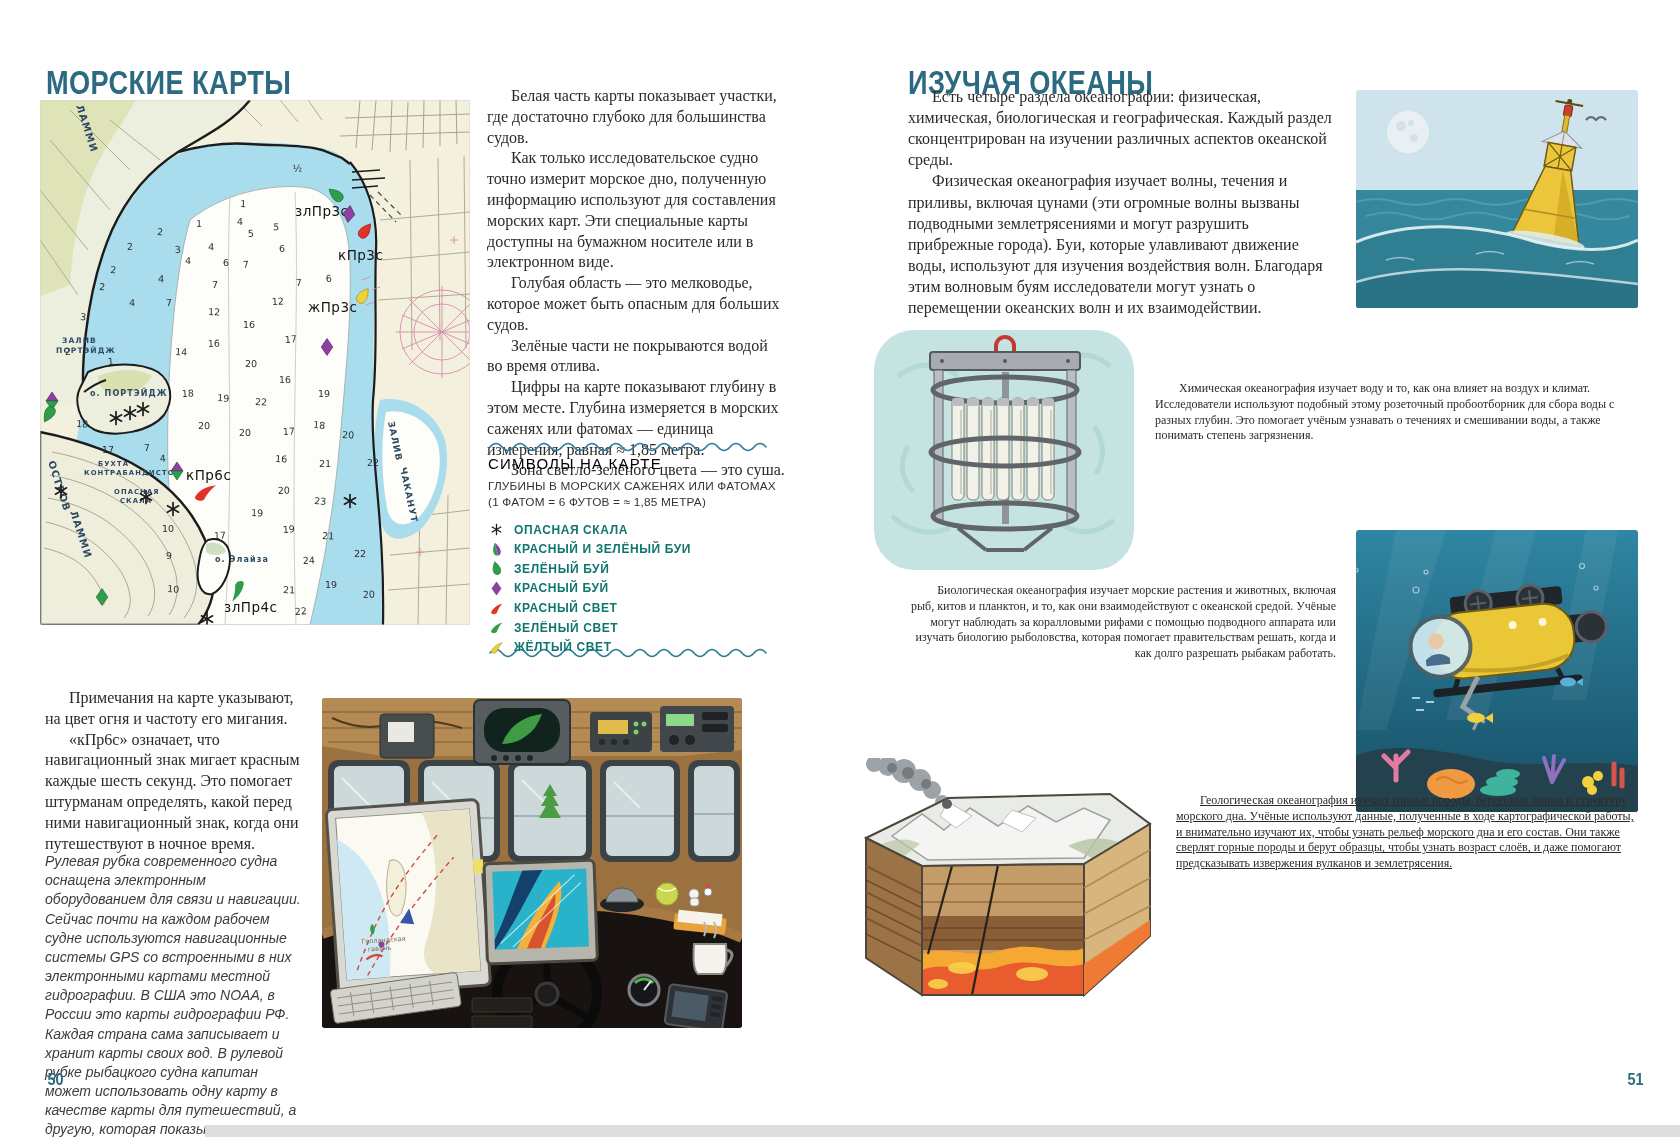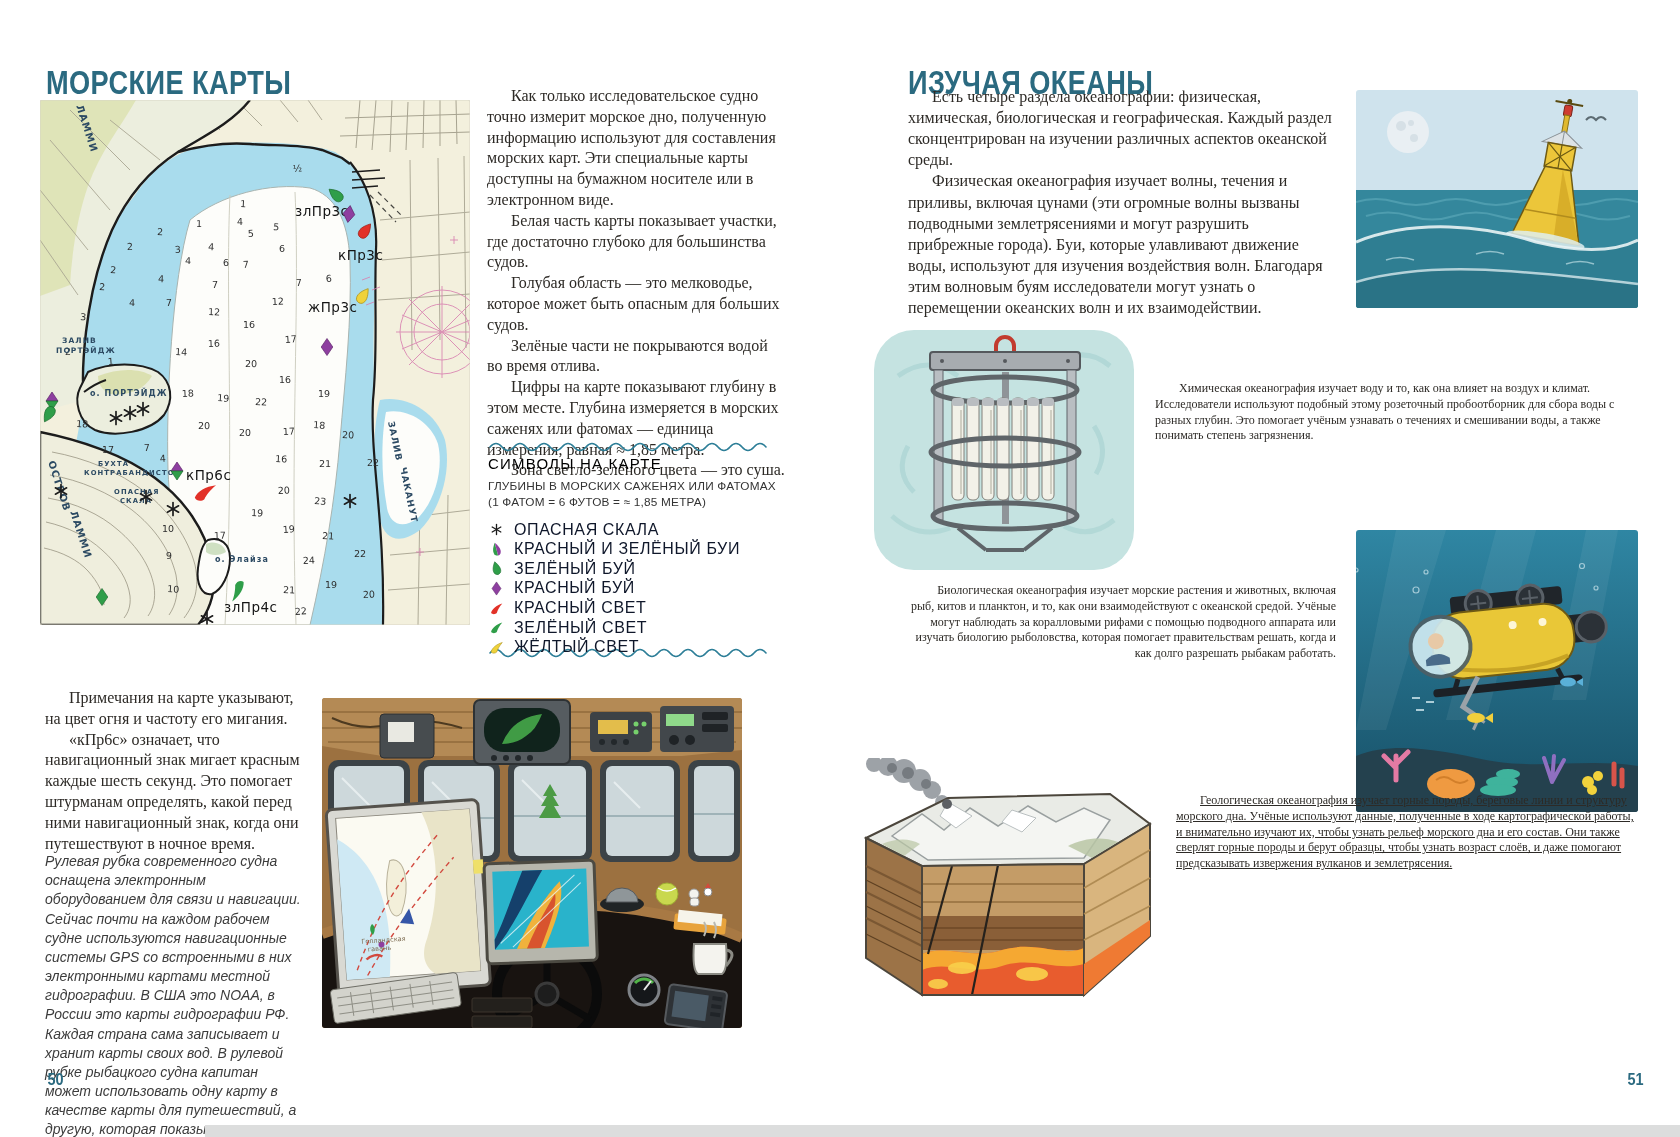--- a/index.html
+++ b/index.html
@@ -26,21 +26,21 @@
   .wheelhouse-fig{position:absolute;left:322px;top:698px;width:420px;height:330px;}
   .rosette-fig{position:absolute;left:868px;top:326px;width:272px;height:248px;}
   .sub-fig{position:absolute;left:1356px;top:530px;width:282px;height:282px;}
   .geo-fig{position:absolute;left:852px;top:758px;width:312px;height:258px;}
   .legend{position:absolute;left:488px;top:455px;width:300px;font-family:"Liberation Sans",sans-serif;}
   .legend-h{font-weight:400;font-size:15px;letter-spacing:1.2px;color:#000000;margin:0 0 7px 0;}
   .legend-sub{font-size:11.8px;color:#333;letter-spacing:.2px;line-height:1.35;}
   #legend-items{margin-top:9px;}
   .legend-row{display:flex;align-items:center;gap:9px;height:19.6px;}
   .legend-ic{width:17px;height:17px;flex:0 0 17px;}
-  .legend-lb{font-weight:400;font-size:16px;letter-spacing:.6px;color:#0f172a;white-space:nowrap;}
+  .legend-lb{font-weight:700;font-size:12px;letter-spacing:.6px;color:#0f766e;white-space:nowrap;}
   .wavy{position:absolute;left:488px;width:293px;height:10px;}
   #wavy1{top:442px;} #wavy2{top:648px;}
   .pageno{position:absolute;top:1070px;font-family:"Liberation Sans",sans-serif;font-weight:700;
           font-size:17px;color:#2b6a80;transform:scaleX(.85);}
   #pageno-left{left:46px;} #pageno-right{left:1626px;}
   .bottom-strip{position:absolute;left:205px;top:1125px;width:1475px;height:12px;background:#dcdddd;}
   svg{display:block;}
   #map-svg text.depth{font-family:"DejaVu Sans",sans-serif;font-size:9.5px;fill:#2e2e2e;}
   #map-svg text.geo{font-family:"DejaVu Sans",sans-serif;font-weight:bold;fill:#2c4a63;letter-spacing:1.1px;}
   #map-svg text.hw{font-family:"DejaVu Sans",sans-serif;fill:#141414;letter-spacing:.5px;}
@@ -343,22 +343,22 @@
                 <line x1="-5.6" y1="3.2" x2="5.6" y2="-3.2"></line>
               </g>
             </g>
           </g>
       </g>
       <rect x="0" y="0" width="430" height="525" rx="2" fill="none" stroke="#d8d5c5" stroke-width="1"></rect>
     </svg>
   </div>
 
   <div class="body-text intro-col">
+      <p>Белая часть карты показывает участки, где достаточно глубоко для большинства судов.</p>
       <p>Как только исследовательское судно точно измерит морское дно, полученную информацию используют для составления морских карт. Эти специальные карты доступны на бумажном носителе или в электронном виде.</p>
-      <p>Белая часть карты показывает участки, где достаточно глубоко для большинства судов.</p>
       <p>Голубая область — это мелководье, которое может быть опасным для больших судов.</p>
       <p>Зелёные части не покрываются водой во время отлива.</p>
       <p>Цифры на карте показывают глубину в этом месте. Глубина измеряется в морских саженях или фатомах — единица измерения, равная ≈ 1,85 метра.</p>
       <p>Зона светло-зелёного цвета — это суша.</p>
     </div>
 
   <svg class="wavy" id="wavy1" viewBox="0 0 293 10">
     <path d="M2,5 q6,-7 12,0 t12,0 t12,0 t12,0 t12,0 t12,0 t12,0 t12,0 t12,0 t12,0 t12,0 t12,0 t12,0 t12,0 t12,0 t12,0 t12,0 t12,0 t12,0 t12,0 t12,0 t12,0 t12,0" fill="none" stroke="#2e7f98" stroke-width="1.6" stroke-linecap="round"></path>
   </svg>
   <svg class="wavy" id="wavy2" viewBox="0 0 293 10">

